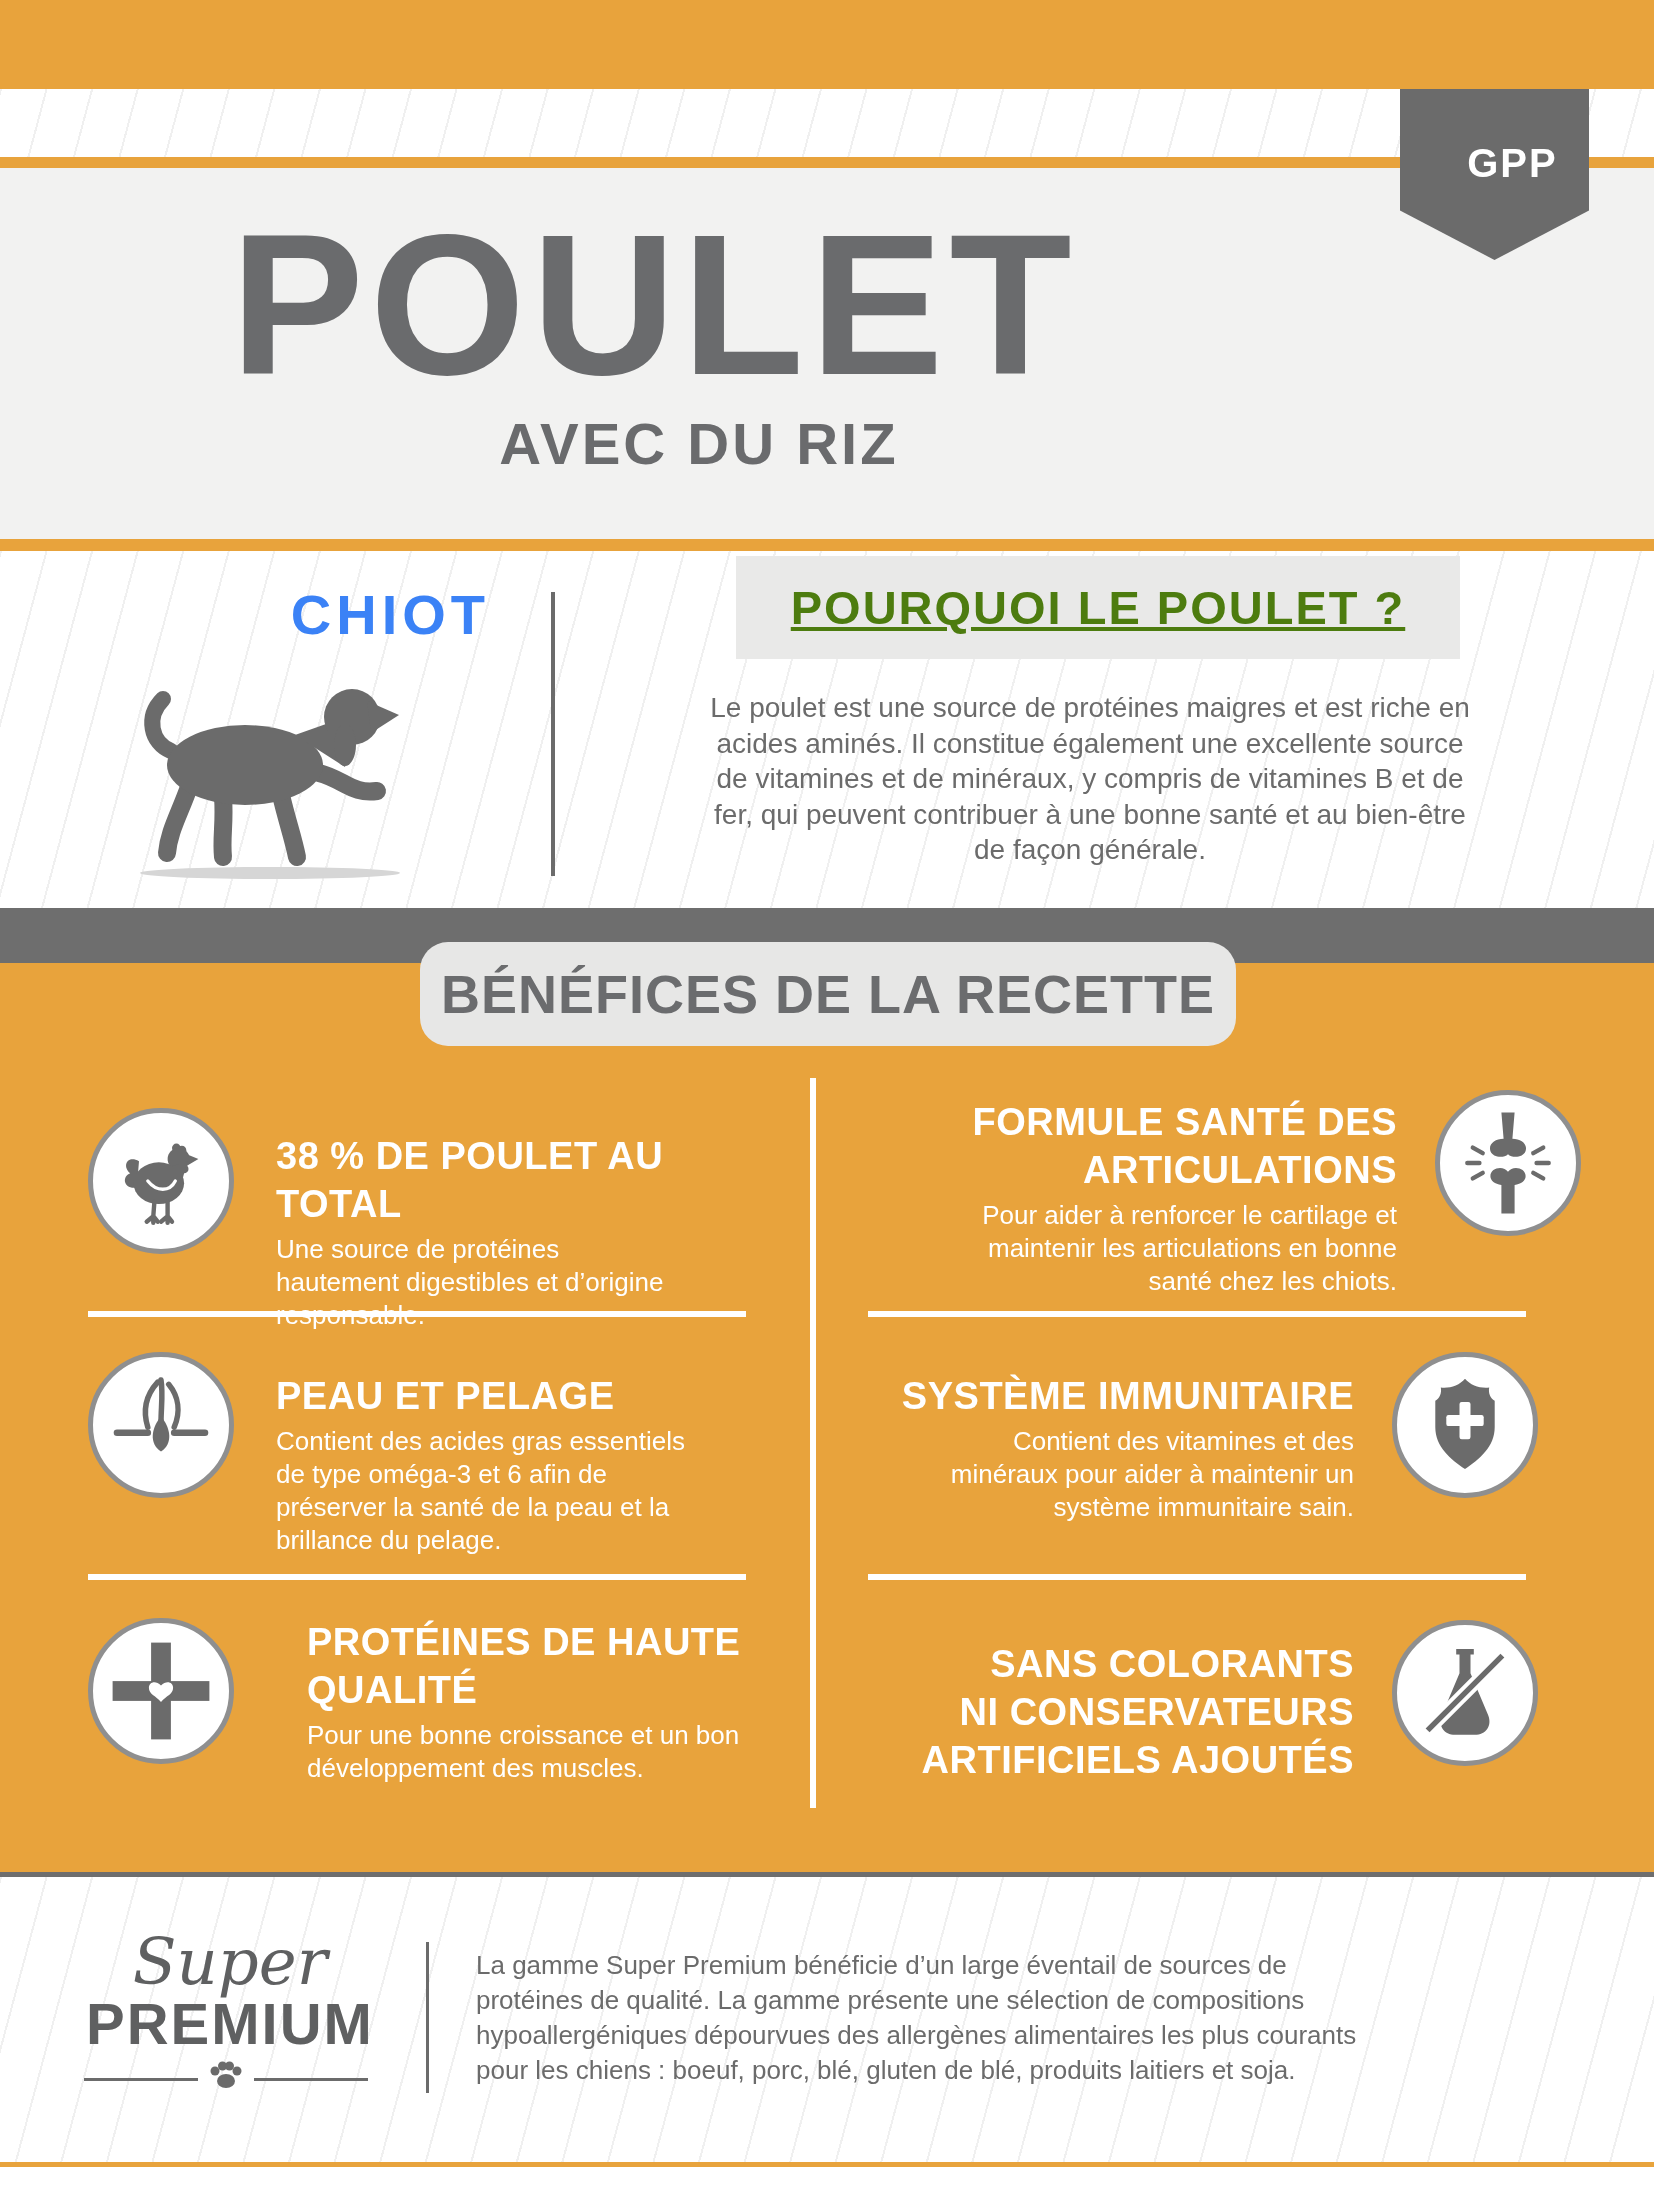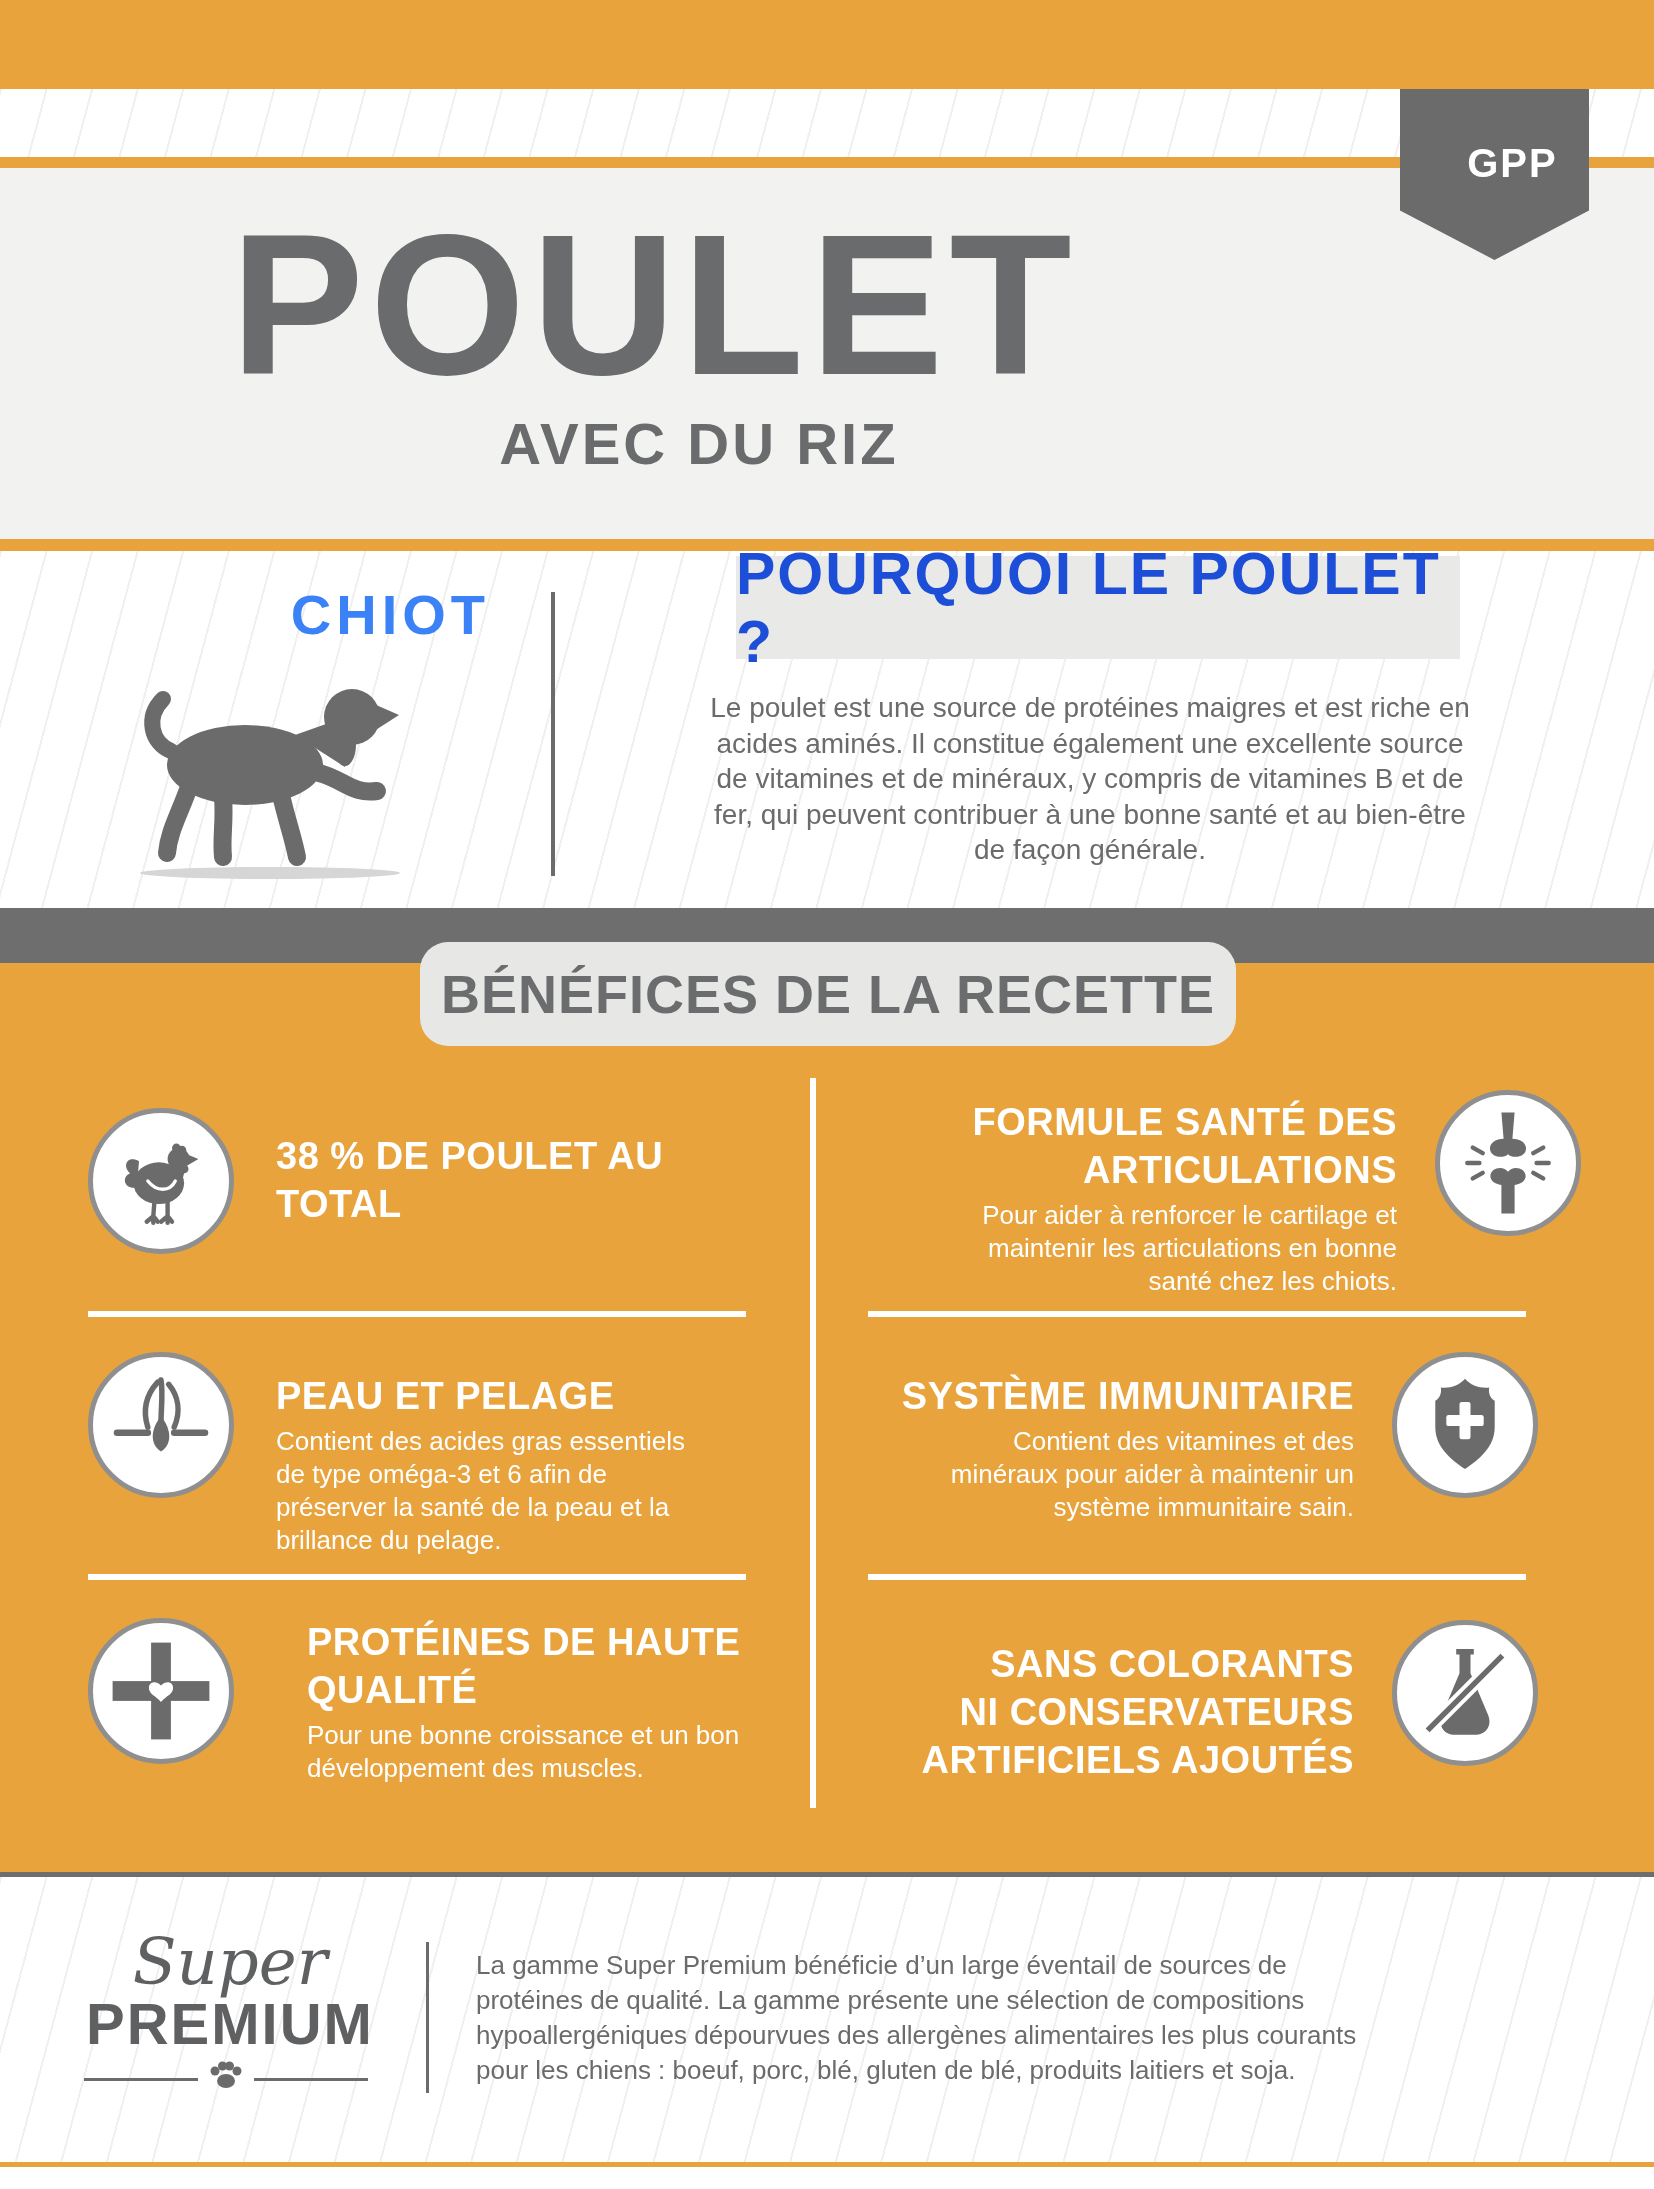--- a/index.html
+++ b/index.html
@@ -20,21 +20,21 @@
     display:flex;justify-content:center;padding-left:36px;}
   .ribbon-label{color:#ffffff;font-weight:bold;font-size:40px;letter-spacing:2px;margin-top:52px;}
   .main-title{left:0;top:202px;width:1308px;text-align:center;font-weight:bold;font-size:200px;line-height:205px;color:#6A6B6D;letter-spacing:6px;}
   .sub-title{left:0;top:410px;width:1398px;text-align:center;font-weight:bold;font-size:58px;color:#6A6B6D;letter-spacing:3px;}
   .divider-orange{left:0;top:539px;width:1654px;height:12px;background:#E8A33C;}
   
   .intro{left:0;top:551px;width:1654px;height:357px;}
   .chiot-label{left:60px;top:582px;width:430px;text-align:right;font-weight:bold;font-size:56px;color:#3b82f6;letter-spacing:5px;}
   .intro-vline{left:551px;top:592px;width:4px;height:284px;background:#6B6B6B;}
   .q-box{left:736px;top:556px;width:724px;height:103px;background:#E9E9E8;display:flex;align-items:center;justify-content:center;z-index:3;}
-  .q-title{font-weight:bold;font-size:59px;color:#1d4ed8;letter-spacing:2px;}
+  .q-title{font-weight:bold;font-size:47px;color:#4d7c0f;letter-spacing:2px;text-decoration:underline;}
   .q-body{left:590px;top:690px;width:1000px;text-align:center;font-size:28px;line-height:35.5px;color:#6B6B6B;white-space:pre-line;}
   .dog-wrap{left:105px;top:655px;width:330px;height:230px;}
   
   .band-gray{left:0;top:908px;width:1654px;height:55px;background:#6E6E6E;}
   .benefits{left:0;top:963px;width:1654px;height:909px;background:#E8A33C;}
   .benefits-title-box{left:420px;top:942px;width:816px;height:104px;background:#E7E7E6;display:flex;align-items:center;justify-content:center;z-index:4;border-radius:28px;}
   .benefits-title{font-weight:bold;font-size:54px;color:#6B6C6E;letter-spacing:1px;}
   .v-divider{left:810px;top:1078px;width:6px;height:730px;background:#ffffff;z-index:2;}
   .h-div{height:6px;background:#ffffff;z-index:2;}
   .b-cell{display:flex;align-items:flex-start;z-index:2;}
@@ -134,20 +134,23 @@
         <ellipse cx="48" cy="52" rx="23" ry="19" fill="#6B6B6B"></ellipse>
         <path d="M38 50 C46 60 58 60 63 50" stroke="#ffffff" stroke-width="3" fill="none" stroke-linecap="round"></path>
         <g stroke="#6B6B6B" stroke-width="4" fill="none" stroke-linecap="round">
           <path d="M44 69 L43 82 M43 82 L37 87 M43 82 L47 87 M43 82 L43 88"></path>
           <path d="M56 69 L56 82 M56 82 L50 87 M56 82 L60 87 M56 82 L56 88"></path>
         </g>
       </svg>
     </div>
     <div class="b-text mt24">
       <div class="b-title">38 % DE POULET AU TOTAL</div>
+      <div class="b-body">Une source de protéines
+hautement digestibles et d’origine
+responsable.</div>
     </div>
   </div>
 
   <div class="abs b-cell right" style="left:909px;top:1090px;width:672px;">
     <div class="b-icon">
       <svg viewBox="0 0 100 100" xmlns="http://www.w3.org/2000/svg">
         <path d="M44 4 H56 L54 28 C62 28 68 33 66 39 C64 45 54 46 50 42 C46 46 36 45 34 39 C32 33 38 28 46 28 Z" fill="#6B6B6B"></path>
         <path d="M50 58 C54 52 66 54 66 62 C66 66 62 69 56 70 L56 96 H44 L44 70 C38 69 34 66 34 62 C34 54 46 52 50 58 Z" fill="#6B6B6B"></path>
         <g stroke="#6B6B6B" stroke-width="4" fill="none" stroke-linecap="round">
           <path d="M18 36 l9 5"></path>

